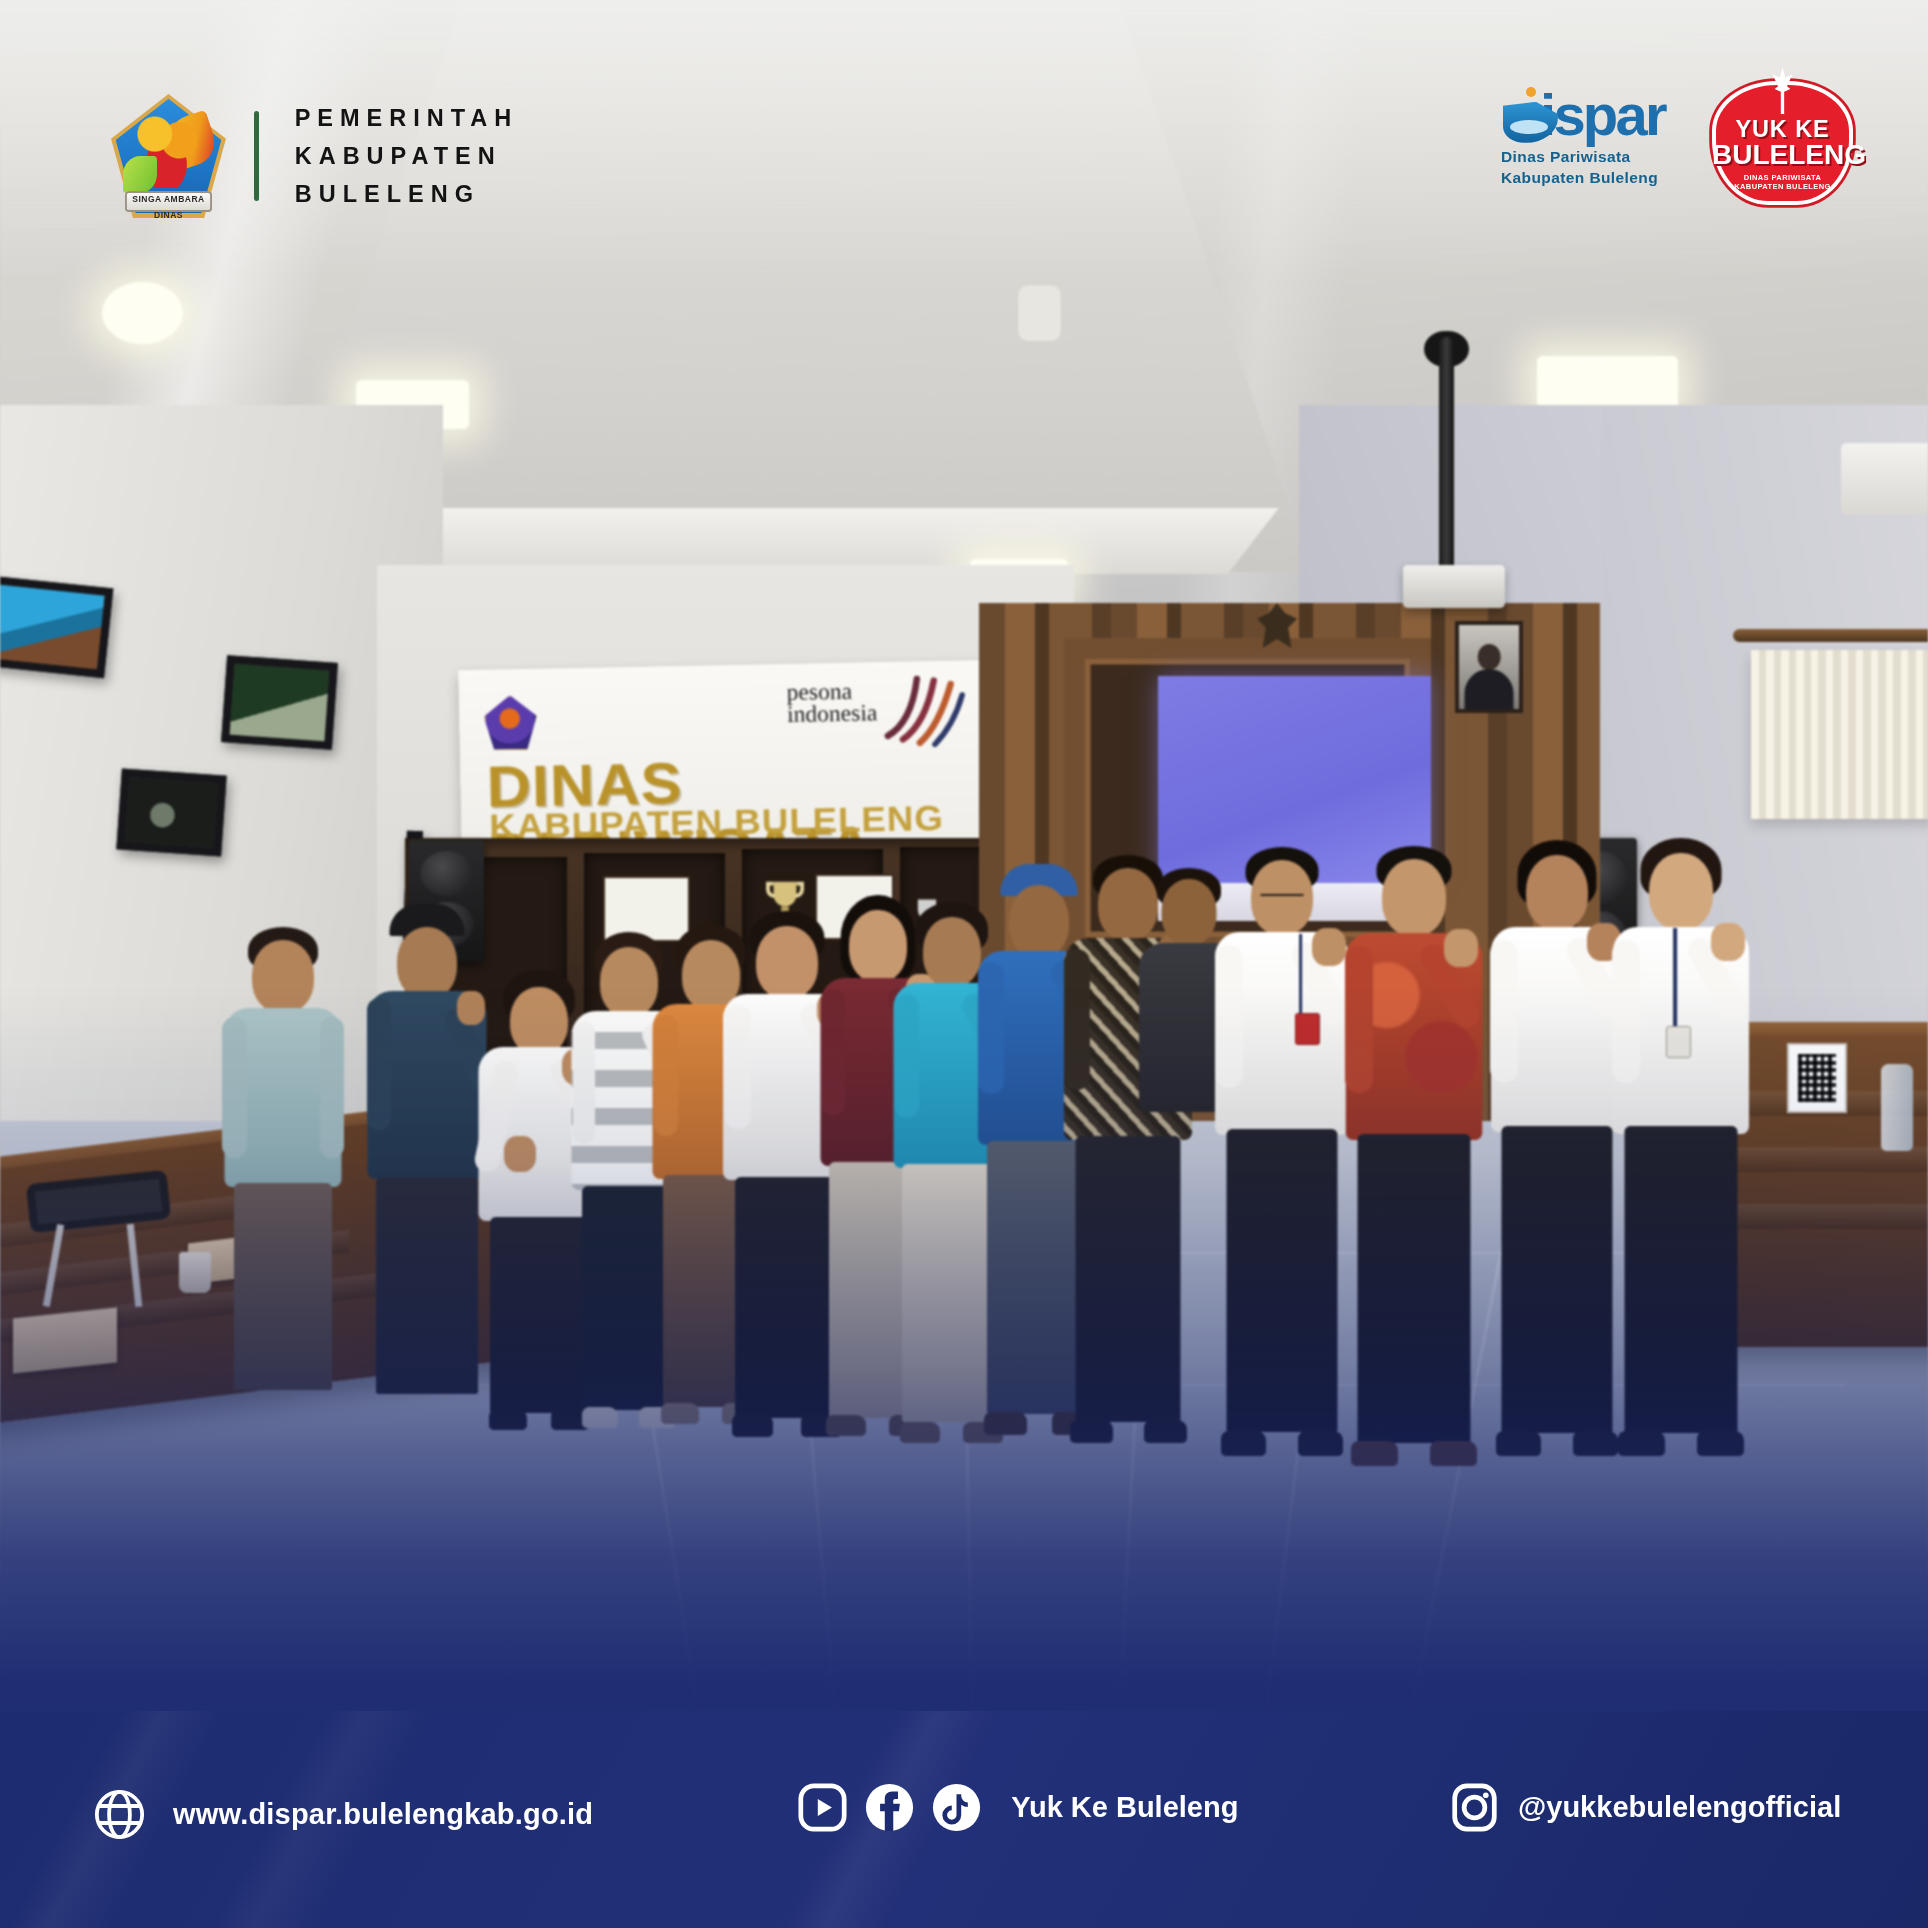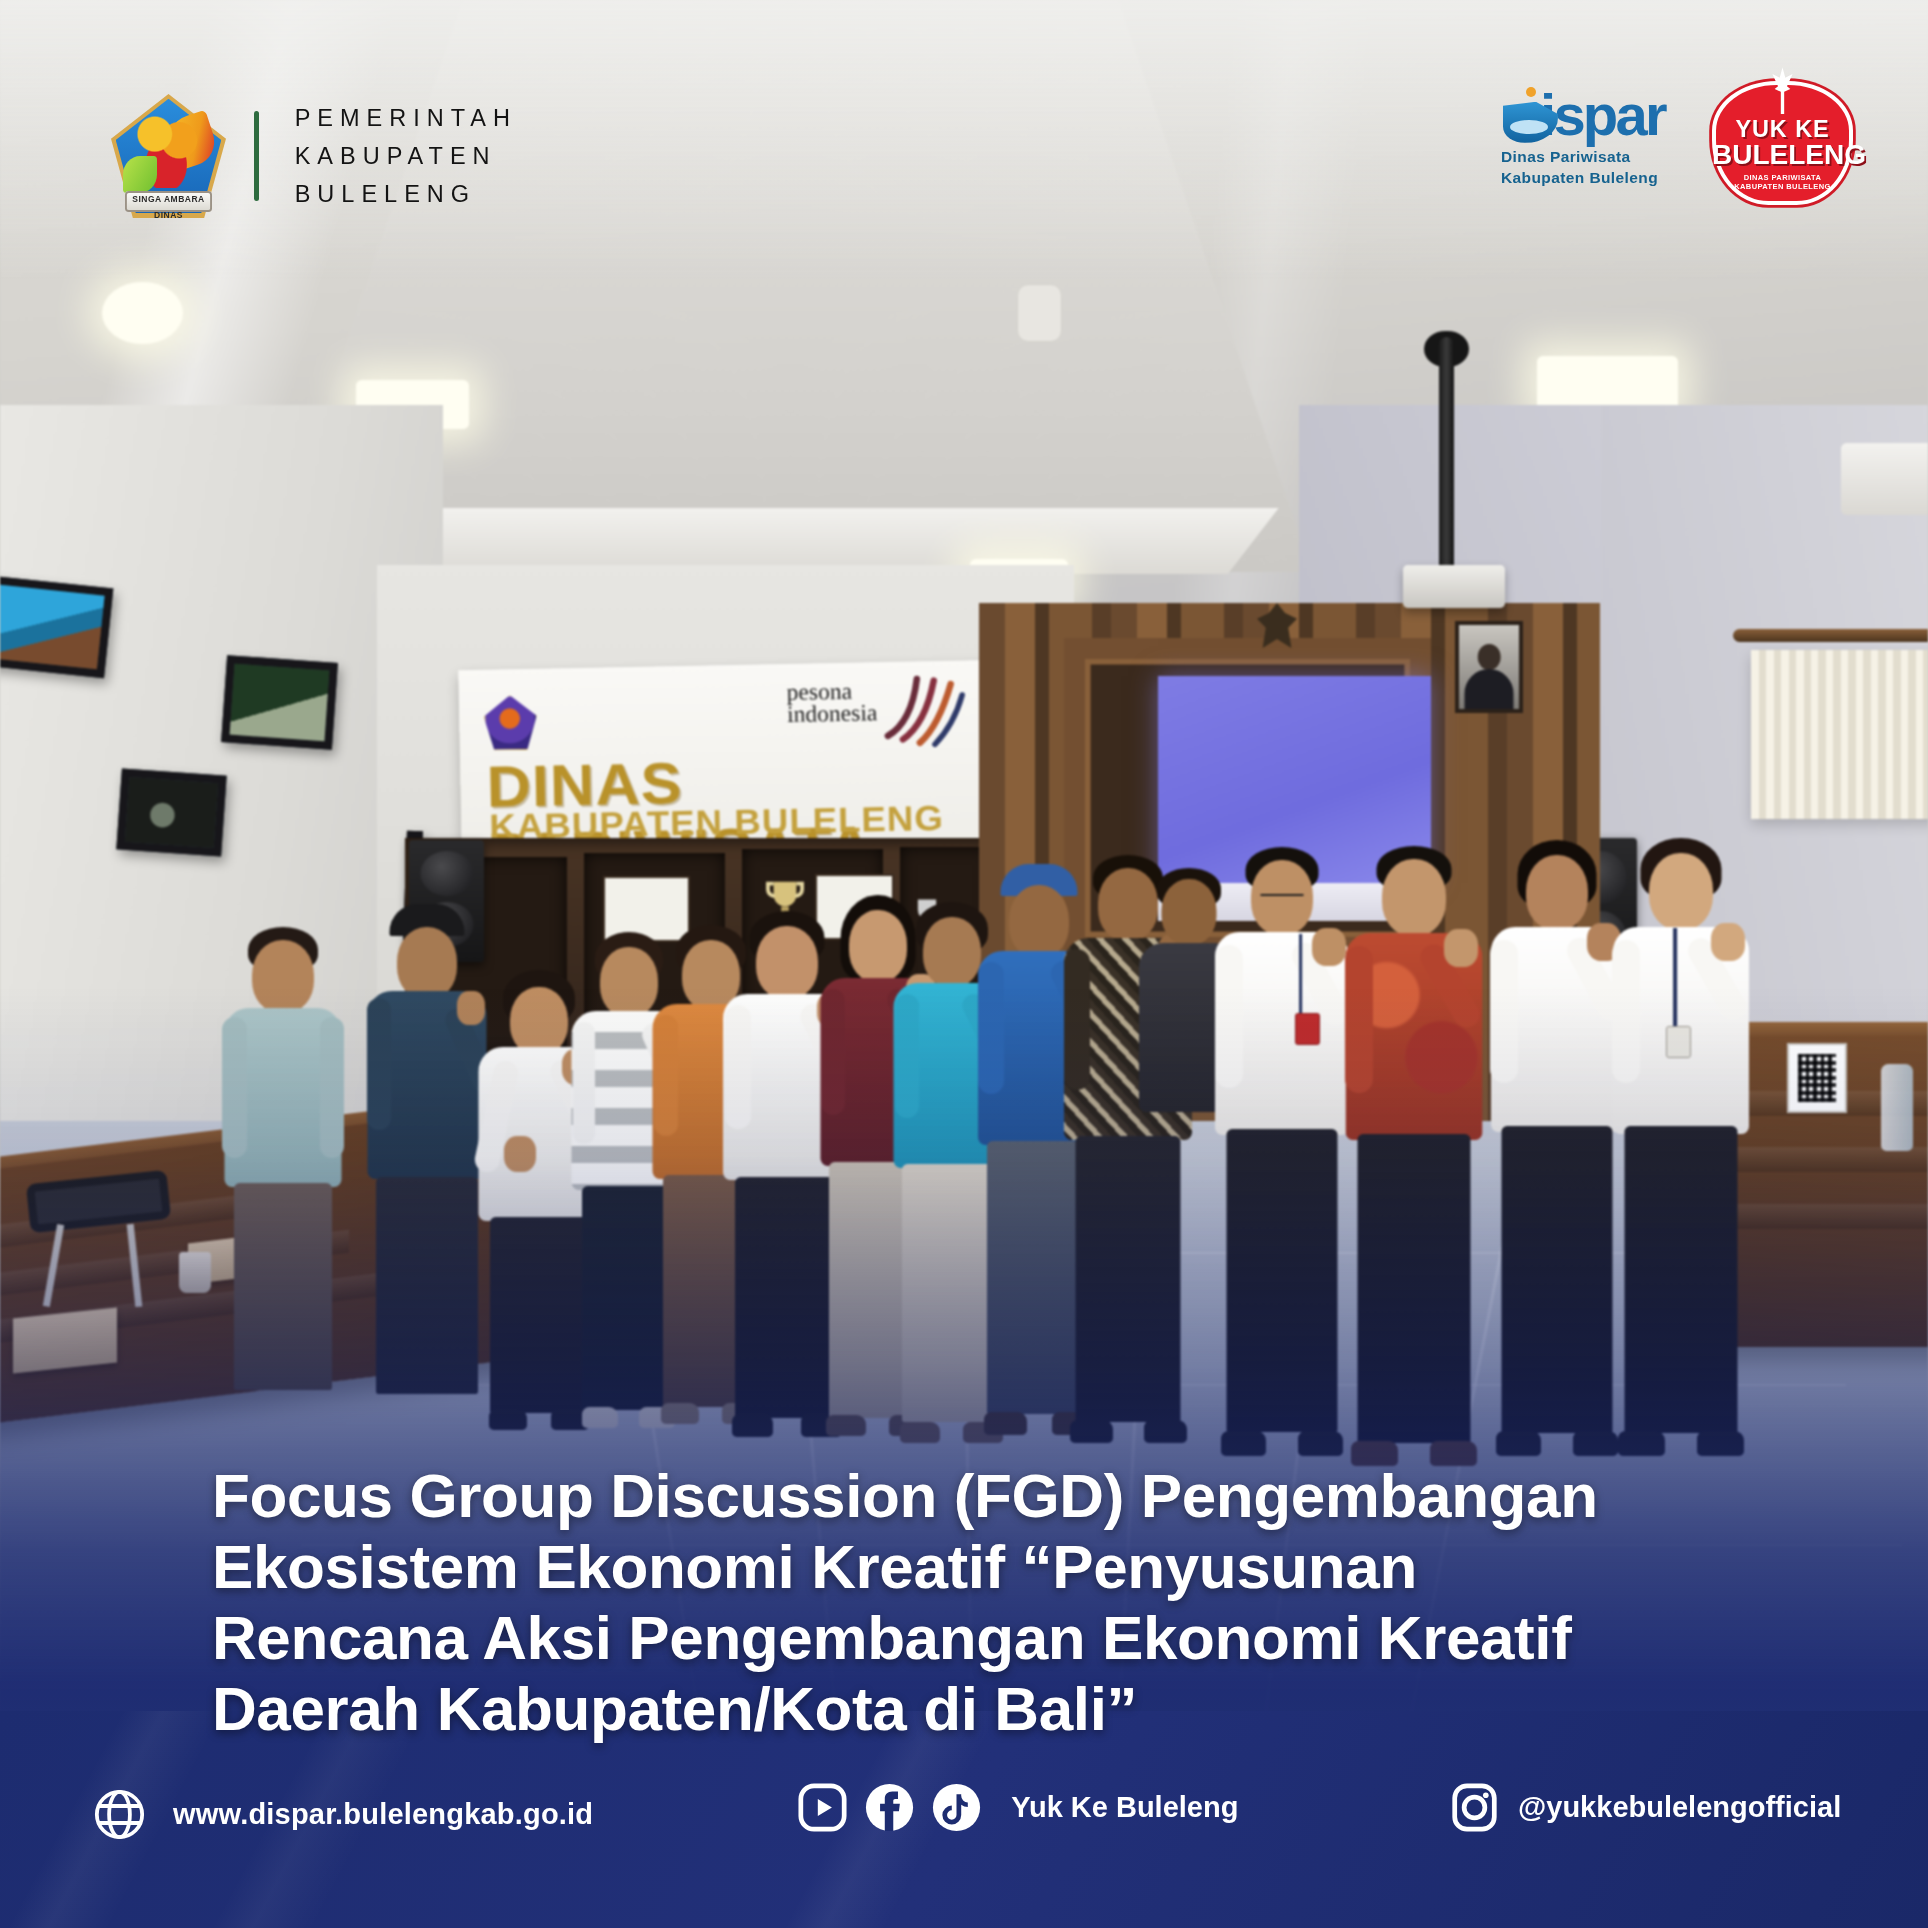--- a/index.html
+++ b/index.html
@@ -325,21 +325,21 @@
     background:linear-gradient(180deg,#fdfdfb,#d9d7cf);
     border-radius:3.8px;
     box-shadow:inset 0 0 0 1.9px #9b9286;
   }
   .crest .ribbon span{
     display:block; text-align:center; font-size:8.5px; letter-spacing:0.5px;
     color:#2a2a2a; line-height:1.9; font-weight:700;
   }
   .divider{ width:4.7px; height:90px; background:#2d6b3e; margin:0 36px 0 28px; border-radius:2.8px;}
   .brand-text div{
-    font-size:23.5px; font-weight:400; letter-spacing:7px; color:#131313;
+    font-size:23.5px; font-weight:700; letter-spacing:7px; color:#131313;
     line-height:1.62; font-family:"Liberation Sans", sans-serif;
   }
 
   .logos{ position:absolute; right:75px; top:73px; display:flex; align-items:center; gap:43px; }
   .dispar{ width:168px; position:relative; }
   .dispar .word{
     font-size:58px; font-weight:700; letter-spacing:-2.8px; line-height:.9;
     color:#1d6fae; font-family:"Liberation Sans", sans-serif;
   }
   .dispar .word .d-wrap{ position:relative; display:inline-block; }
@@ -785,26 +785,20 @@
         <div class="l1">YUK KE</div>
         <div class="l2">BULELENG</div>
         <div class="l3">
           <span>DINAS PARIWISATA</span><br>
           <span>KABUPATEN BULELENG</span>
         </div>
       </div>
     </div>
   </div>
 
-  <div class="title">
-    <span>Focus Group Discussion (FGD) Pengembangan</span>
-    <span>Ekosistem Ekonomi Kreatif “Penyusunan</span>
-    <span>Rencana Aksi Pengembangan Ekonomi Kreatif</span>
-    <span>Daerah Kabupaten/Kota di Bali”</span>
-  </div>
 
   <div class="f-row">
 
     <div class="f-web">
       <svg class="globe" viewBox="0 0 54 54">
         <circle cx="27" cy="27" r="24" fill="none" stroke="#fff" stroke-width="4"></circle>
         <ellipse cx="27" cy="27" rx="11" ry="24" fill="none" stroke="#fff" stroke-width="4"></ellipse>
         <line x1="4" y1="18" x2="50" y2="18" stroke="#fff" stroke-width="4"></line>
         <line x1="4" y1="36" x2="50" y2="36" stroke="#fff" stroke-width="4"></line>
       </svg>

